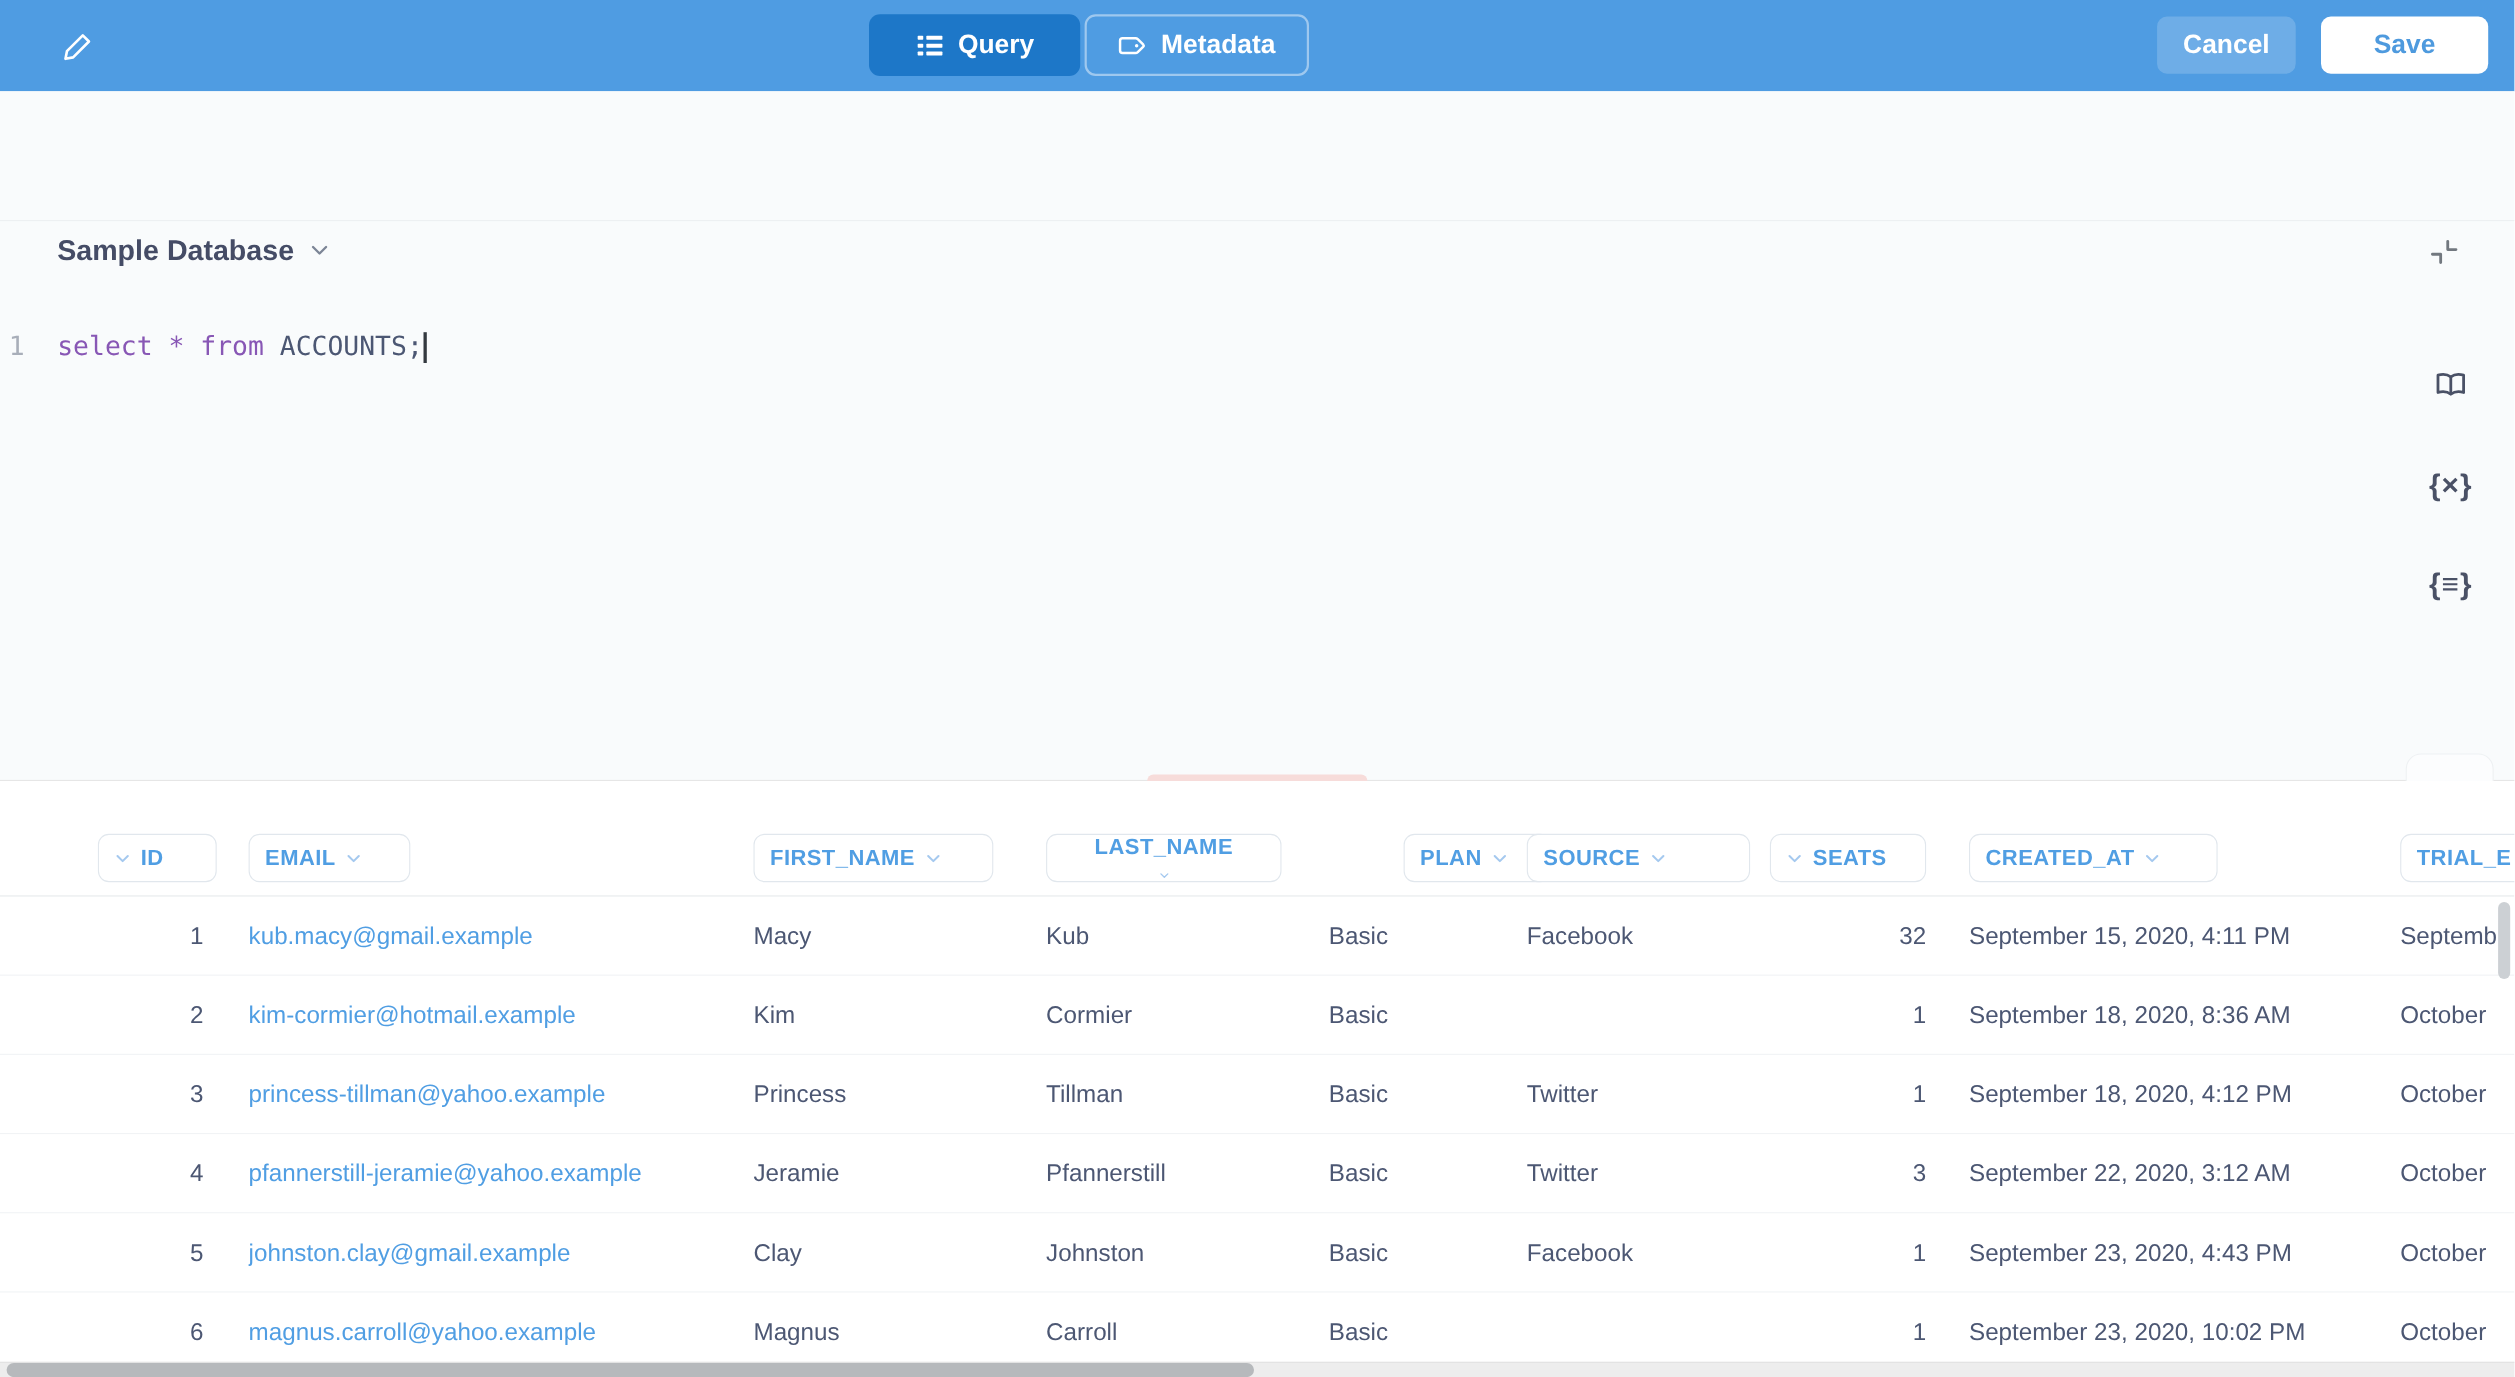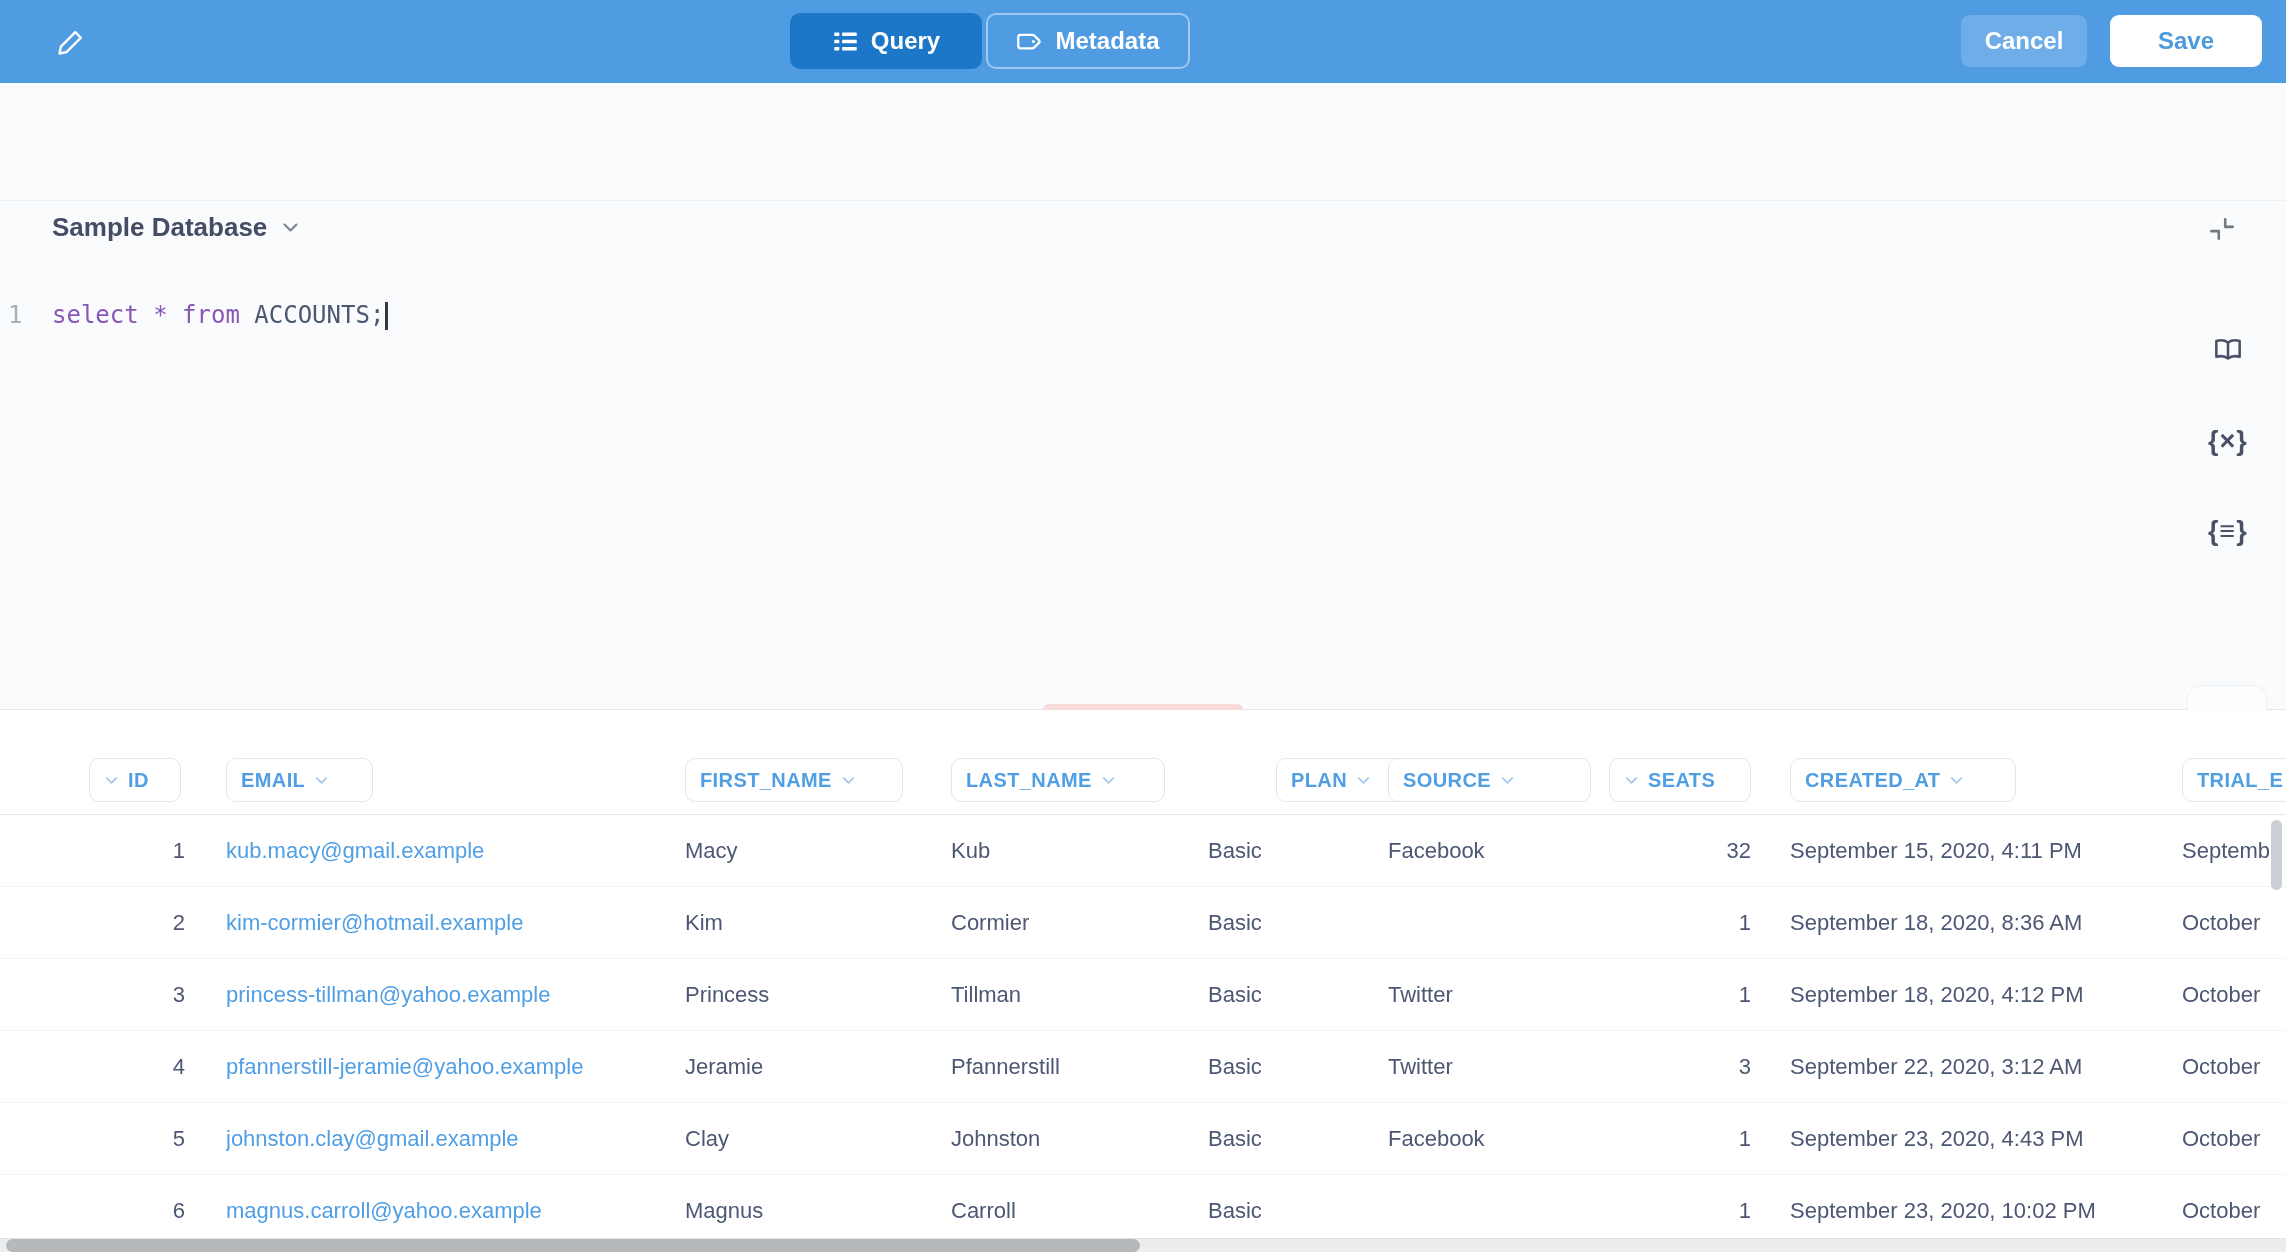--- a/index.html
+++ b/index.html
@@ -49,22 +49,22 @@
   .trow{position:absolute;left:0;width:2286px;height:72px;border-bottom:1px solid #f1f3f5;box-sizing:border-box;}
   .cell{position:absolute;top:0;height:71px;display:flex;align-items:center;font-size:22px;color:#4c5773;
         white-space:nowrap;overflow:hidden;}
   .cell.num{justify-content:flex-end;}
   .cell.link{color:#509ee3;cursor:pointer;}
   .c0{left:65px;width:120px;}  .c1{left:226px;width:440px;}
   .c2{left:685px;width:250px;} .c3{left:951px;width:245px;}
   .c4{left:1208px;width:165px;}.c5{left:1388px;width:205px;}
   .c6{left:1601px;width:150px;}.c7{left:1790px;width:345px;}
   .c8{left:2182px;width:104px;}
-  .p0{left:89px;width:92px;}   .p1{left:226px;width:147px;}
-  .p2{left:685px;width:218px;} .p3{left:951px;width:214px;}
+  .p0{left:89px;width:108px;}   .p1{left:226px;width:147px;}
+  .p2{left:685px;width:218px;} .p3{left:951px;width:214px;flex-direction:column;}
   .p4{left:1276px;width:134px;}.p5{left:1388px;width:203px;}
   .p6{left:1609px;width:142px;}.p7{left:1790px;width:226px;}
   .p8{left:2182px;width:170px;border-top-right-radius:0;border-bottom-right-radius:0;}
 
   .vscroll-thumb{position:absolute;left:2271px;top:110px;width:11px;height:70px;border-radius:6px;background:#ccd0d4;}
   .hscroll{position:absolute;left:0;top:1238px;width:2286px;height:14px;background:#ededed;border-top:1px solid #e2e2e2;box-sizing:border-box;}
   .hscroll-thumb{position:absolute;left:6px;top:1239px;width:1134px;height:13px;border-radius:7px;background:#b6b9bc;cursor:grab;}
 </style>
 </head>
 <body>

